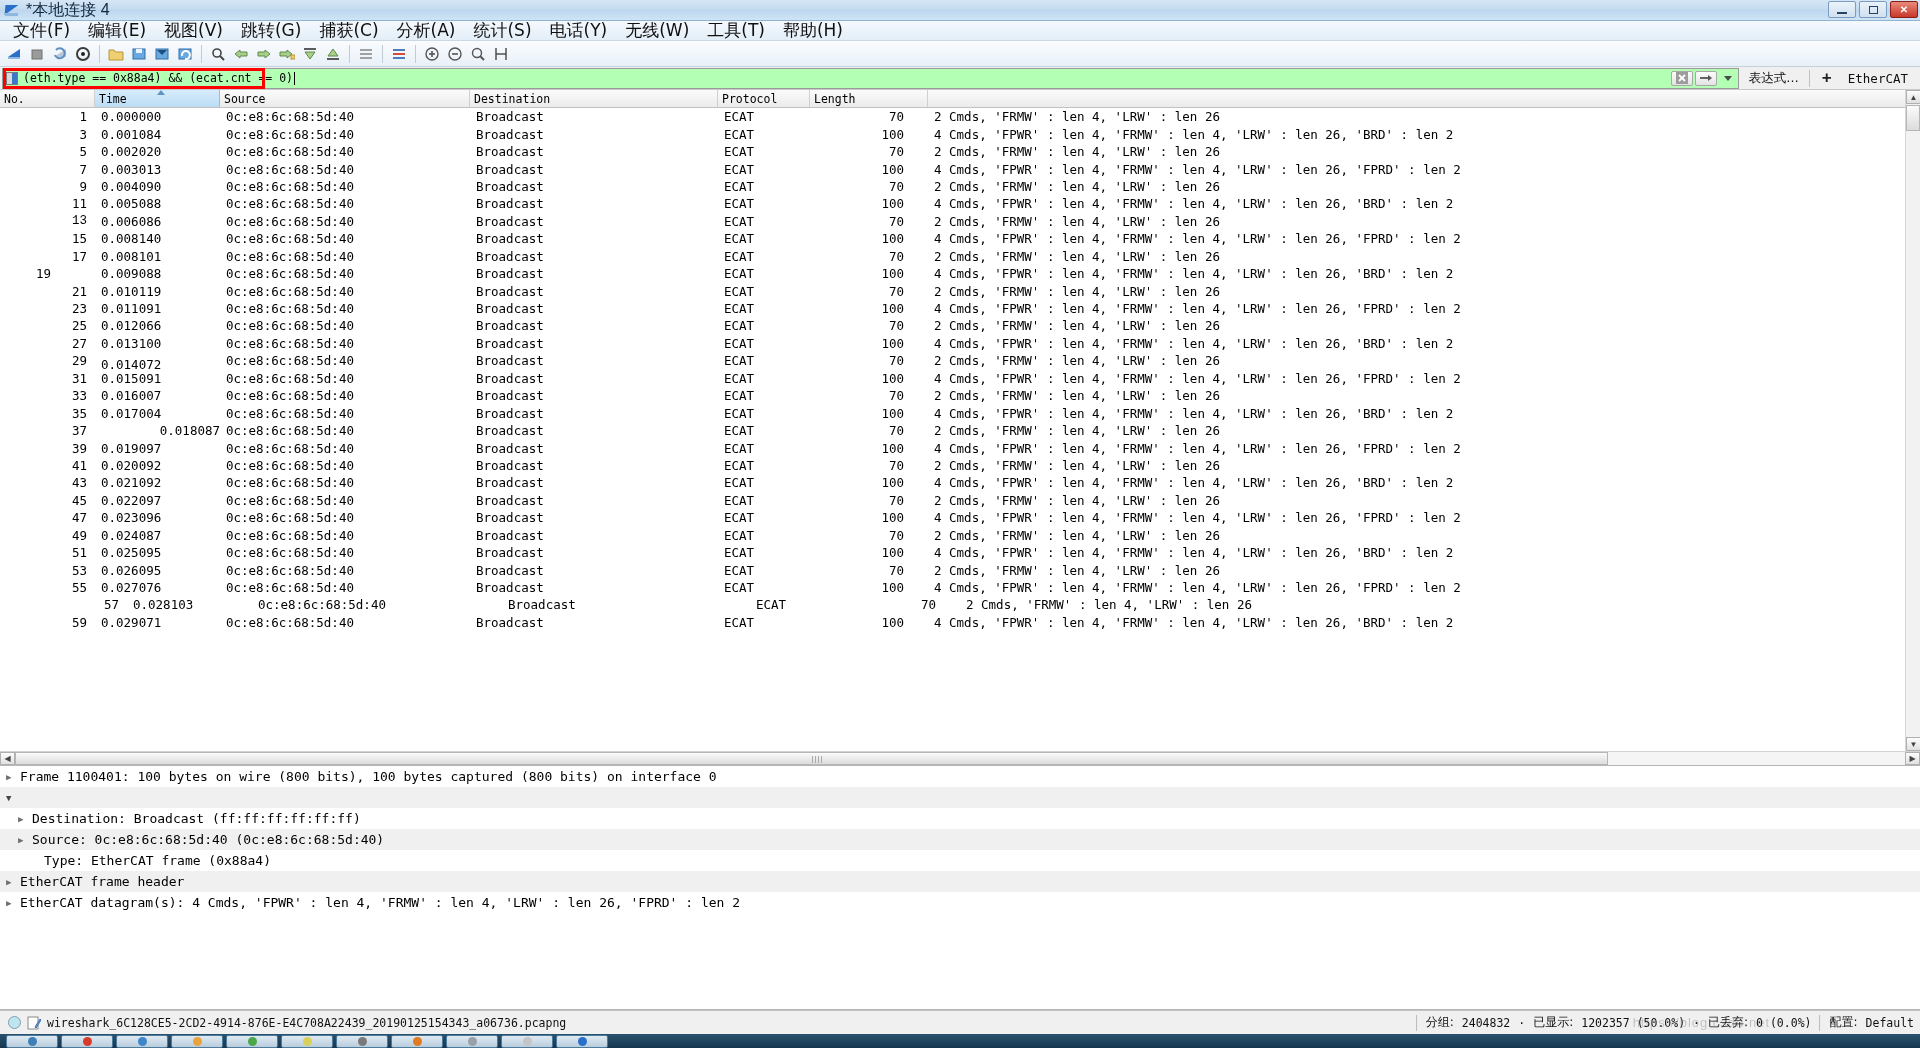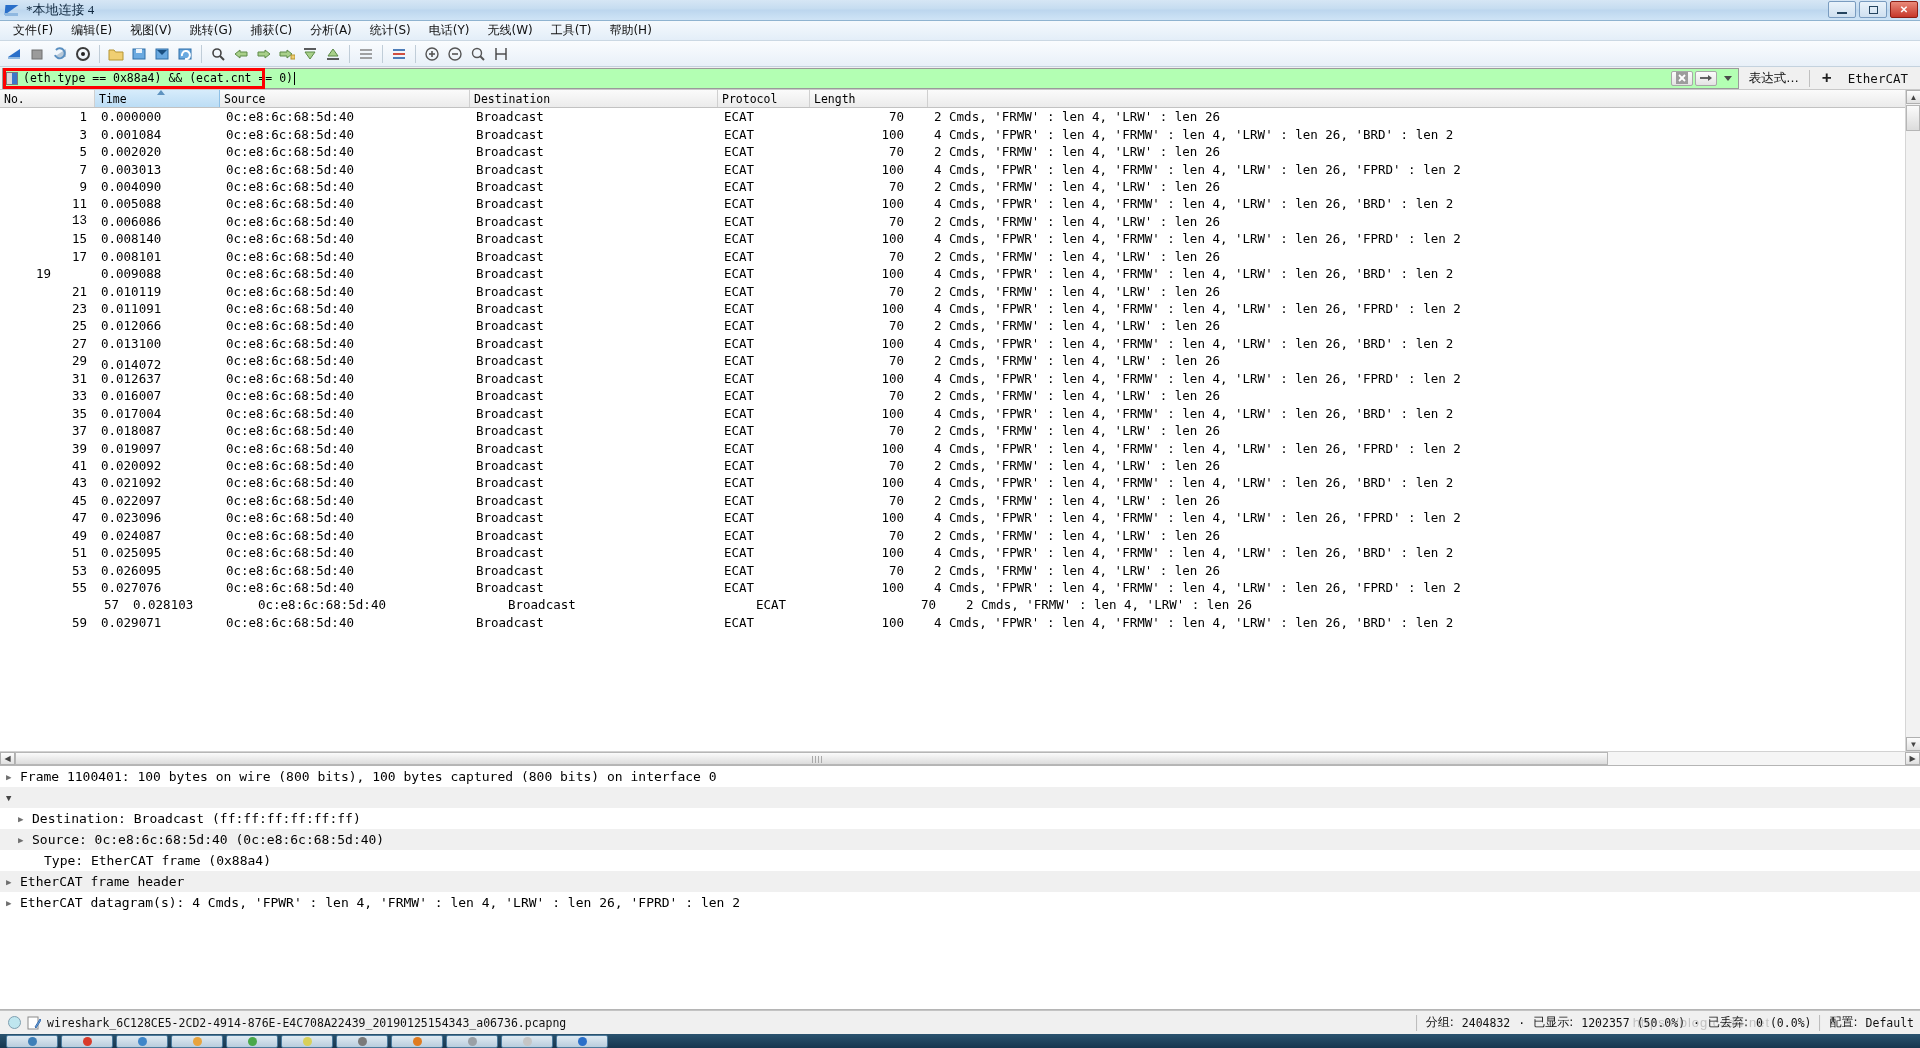--- a/index.html
+++ b/index.html
@@ -22,42 +22,42 @@
   }
   .tb-icon { width: 16px; height: 16px; margin-left: 4px; margin-right: 6px; position: relative; }
   .shark {
     width: 0; height: 0; position: absolute; left: 1px; top: 3px;
     border-left: 13px solid #2a6fc9; border-bottom: 10px solid transparent;
     border-top: 0 solid transparent; transform: skewX(-5deg);
   }
   .shark2 {
     position: absolute; left: 1px; top: 11px; width: 13px; height: 3px; background: #8fb8e0;
   }
-  .tb-title { font-size: 13px; color: #10283f; font-family: Liberation Serif, serif; text-align: center; }
+  .tb-title { font-size: 16px; color: #10283f; font-family: Liberation Sans, sans-serif; text-align: center; }
   .winbtns { position: absolute; right: 2px; top: 1px; display: flex; gap: 3px; }
   .wbtn {
     width: 28px; height: 17px; border: 1px solid #7a9cc0; border-radius: 2px;
     background: linear-gradient(to bottom, #eaf3fb, #cfe0f0);
     display: flex; align-items: center; justify-content: center;
     font-size: 10px; color: #16395c;
   }
   .wbtn.close { background: linear-gradient(to bottom, #e98a7a, #c7382a);
                 border-color: #8c1f15; color: #fff; font-weight: bold; }
   .wbtn .minglyph { width: 10px; height: 2px; background: #24445f; margin-top: 6px; }
   .wbtn .maxglyph { width: 9px; height: 8px; border: 1px solid #24445f; }
 
   
   .menubar {
     height: 20px; flex: 0 0 20px;
     background: linear-gradient(to bottom, #f5f9fd, #e3eef8);
     border-bottom: 1px solid #cbd8e3;
     display: flex; align-items: center; padding-left: 4px;
   }
   .menuitem {
-    font-size: 12px; color: #101010; padding: 2px 9px; white-space: nowrap;
+    font-size: 17px; color: #101010; padding: 2px 9px; white-space: nowrap;
     font-family: "DejaVu Sans", sans-serif;
   }
 
   
   .toolbar {
     height: 26px; flex: 0 0 26px;
     background: linear-gradient(to bottom, #fafcfe, #e8f0f8);
     border-bottom: 1px solid #c4d2de;
     display: flex; align-items: center; padding-left: 3px; gap: 1px;
   }
@@ -548,21 +548,21 @@
           <div class="c-no" style="flex: 0 0 95px; width: 95px;">29</div>
           <div class="c-time" style="flex: 0 0 125px; width: 125px; margin-top: 8px;">0.014072</div>
           <div class="c-src" style="flex: 0 0 250px; width: 250px;">0c:e8:6c:68:5d:40</div>
           <div class="c-dst" style="flex: 0 0 248px; width: 248px;">Broadcast</div>
           <div class="c-prot" style="flex: 0 0 92px; width: 92px;">ECAT</div>
           <div class="c-len" style="flex: 0 0 118px; width: 118px;">70</div>
           <div class="c-info" style="flex: 0 0 970px; width: 970px;">2 Cmds, 'FRMW' : len 4, 'LRW' : len 26</div>
         </div>
         <div class="prow">
           <div class="c-no" style="flex: 0 0 95px; width: 95px;">31</div>
-          <div class="c-time" style="flex: 0 0 125px; width: 125px;">0.012637</div>
+          <div class="c-time" style="flex: 0 0 125px; width: 125px;">0.015091</div>
           <div class="c-src" style="flex: 0 0 250px; width: 250px;">0c:e8:6c:68:5d:40</div>
           <div class="c-dst" style="flex: 0 0 248px; width: 248px;">Broadcast</div>
           <div class="c-prot" style="flex: 0 0 92px; width: 92px;">ECAT</div>
           <div class="c-len" style="flex: 0 0 118px; width: 118px;">100</div>
           <div class="c-info" style="flex: 0 0 970px; width: 970px;">4 Cmds, 'FPWR' : len 4, 'FRMW' : len 4, 'LRW' : len 26, 'FPRD' : len 2</div>
         </div>
         <div class="prow">
           <div class="c-no" style="flex: 0 0 95px; width: 95px;">33</div>
           <div class="c-time" style="flex: 0 0 125px; width: 125px;">0.016007</div>
           <div class="c-src" style="flex: 0 0 250px; width: 250px;">0c:e8:6c:68:5d:40</div>
@@ -575,21 +575,21 @@
           <div class="c-no" style="flex: 0 0 95px; width: 95px;">35</div>
           <div class="c-time" style="flex: 0 0 125px; width: 125px;">0.017004</div>
           <div class="c-src" style="flex: 0 0 250px; width: 250px;">0c:e8:6c:68:5d:40</div>
           <div class="c-dst" style="flex: 0 0 248px; width: 248px;">Broadcast</div>
           <div class="c-prot" style="flex: 0 0 92px; width: 92px;">ECAT</div>
           <div class="c-len" style="flex: 0 0 118px; width: 118px;">100</div>
           <div class="c-info" style="flex: 0 0 970px; width: 970px;">4 Cmds, 'FPWR' : len 4, 'FRMW' : len 4, 'LRW' : len 26, 'BRD' : len 2</div>
         </div>
         <div class="prow">
           <div class="c-no" style="flex: 0 0 95px; width: 95px;">37</div>
-          <div class="c-time" style="flex: 0 0 125px; width: 125px;">0.018087</div>
+          <div class="c-time" style="flex: 0 0 125px; width: 125px; text-align: right;">0.018087</div>
           <div class="c-src" style="flex: 0 0 250px; width: 250px;">0c:e8:6c:68:5d:40</div>
           <div class="c-dst" style="flex: 0 0 248px; width: 248px;">Broadcast</div>
           <div class="c-prot" style="flex: 0 0 92px; width: 92px;">ECAT</div>
           <div class="c-len" style="flex: 0 0 118px; width: 118px;">70</div>
           <div class="c-info" style="flex: 0 0 970px; width: 970px;">2 Cmds, 'FRMW' : len 4, 'LRW' : len 26</div>
         </div>
         <div class="prow">
           <div class="c-no" style="flex: 0 0 95px; width: 95px;">39</div>
           <div class="c-time" style="flex: 0 0 125px; width: 125px;">0.019097</div>
           <div class="c-src" style="flex: 0 0 250px; width: 250px;">0c:e8:6c:68:5d:40</div>

